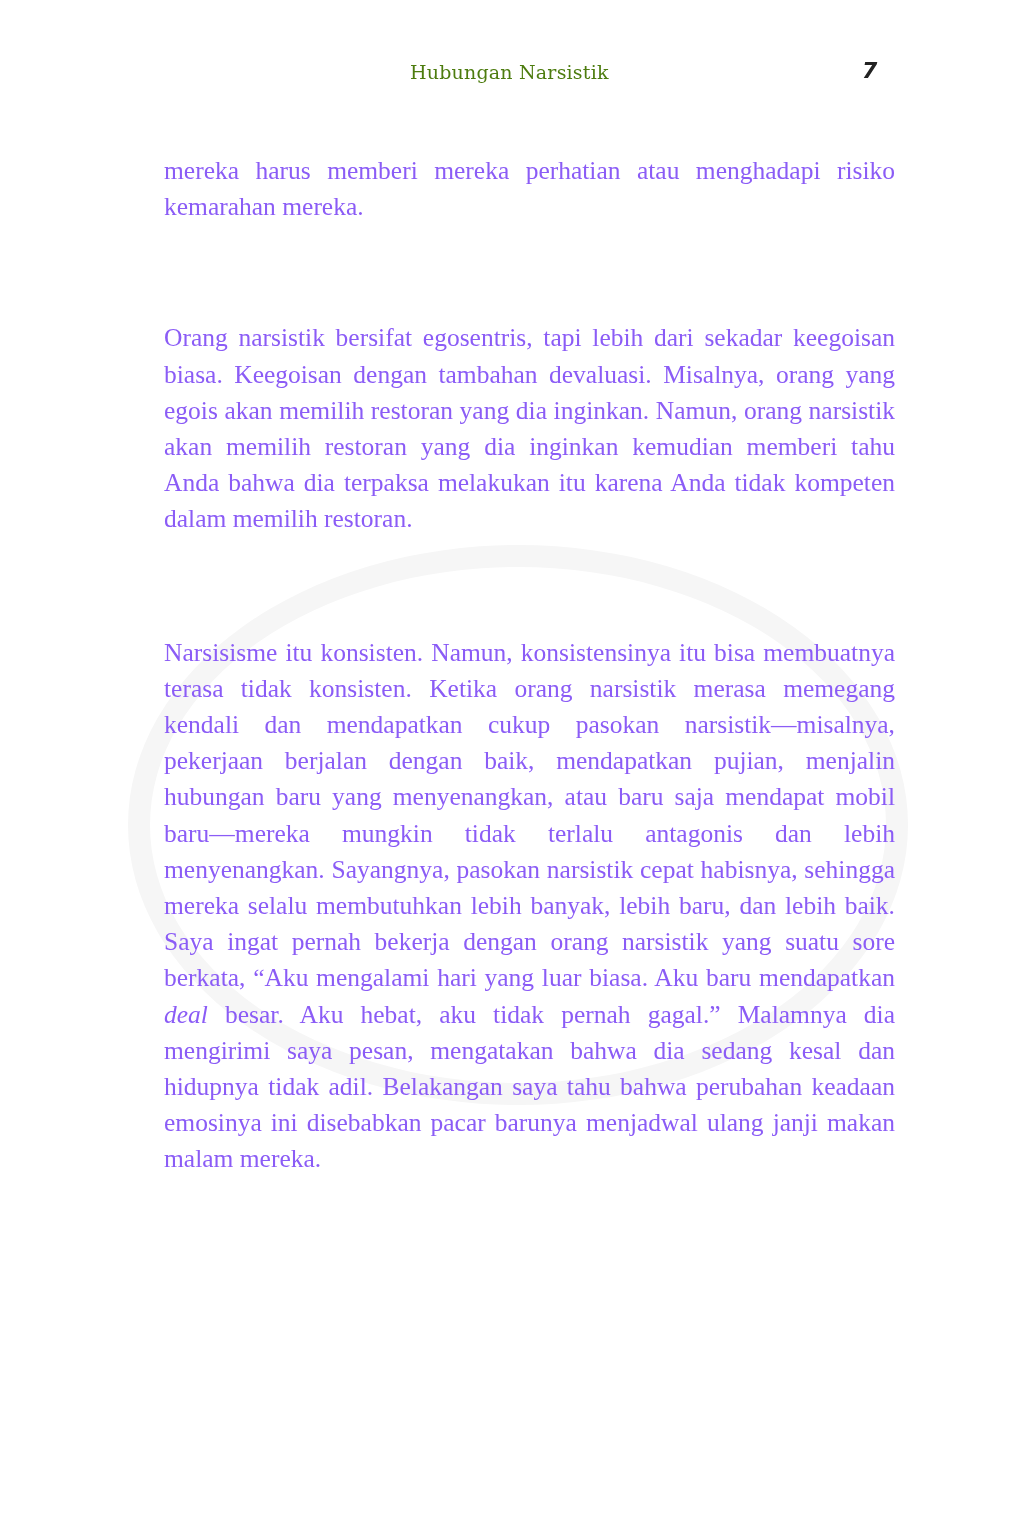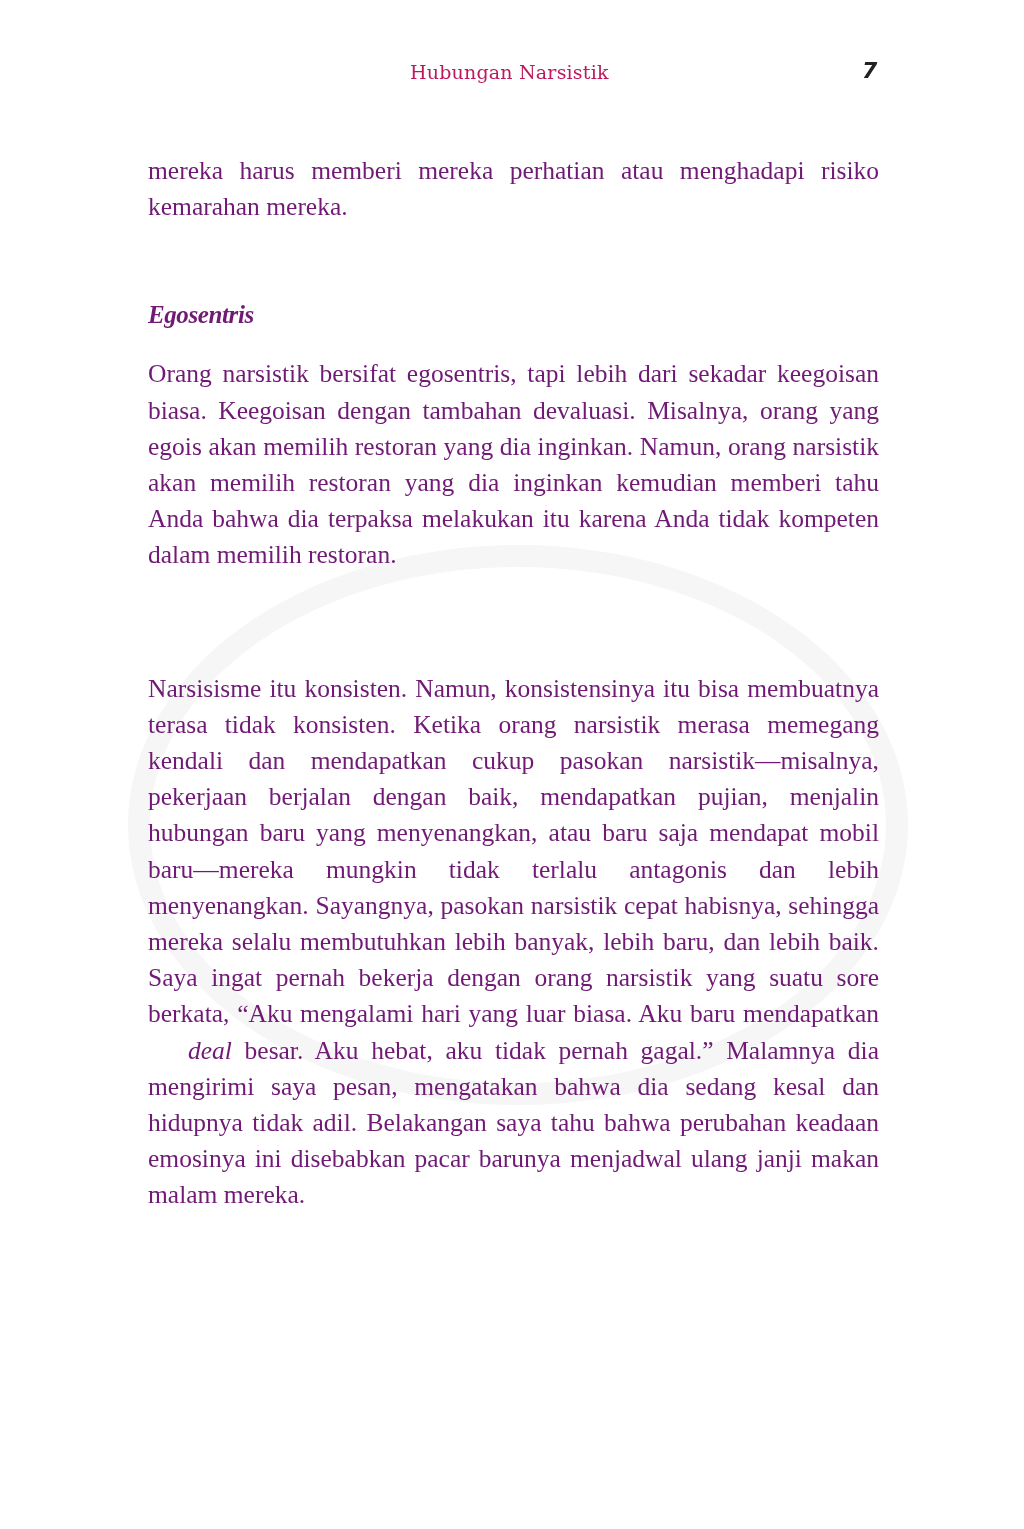--- a/index.html
+++ b/index.html
@@ -33,42 +33,42 @@
       height: 34px;
       font-family: "DejaVu Serif", serif;
       font-size: 19px;
       z-index: 1;
     }
     .running-title {
       position: absolute;
       left: 410px;
       top: 3px;
       letter-spacing: 0.2px;
-      color: #be185d;
+      color: #4d7c0f;
     }
     .page-number {
       position: absolute;
       left: 862px;
       top: 0px;
       font-family: "DejaVu Sans", sans-serif;
       font-weight: bold;
       font-style: italic;
       font-size: 22px;
       color: #222;
     }
     .page {
       position: absolute;
-      left: 148px;
+      left: 164px;
       top: 153px;
       width: 731px;
       z-index: 1;
       font-family: "Liberation Serif", serif;
       font-size: 25.5px;
       line-height: 36.2px;
-      color: #701a75;
+      color: #8b5cf6;
     }
     .page p {
       margin: 0;
       text-align: justify;
     }
     .page p.cont {
       margin-bottom: 0;
     }
     .page h3 {
       margin: 0;
@@ -77,38 +77,37 @@
       font-weight: bold;
       font-size: 25px;
       line-height: 36px;
       letter-spacing: -0.4px;
     }
     .gap-before-h1 { height: 72px; }
     .gap-after-h { height: 23px; }
     .gap-before-h2 { height: 74px; }
     .gap-last { height: 25px; }
     .indent { text-indent: 37px; }
-    em.term { font-style: italic; margin-left: 40px; }
+    em.term { font-style: italic; }
   </style>
 </head>
 <body>
 
 <div class="watermark"></div>
 
 <header class="running-head">
   <span class="running-title">Hubungan Narsistik</span>
   <span class="page-number">7</span>
 </header>
 
 <main class="page">
   <p class="cont">mereka harus memberi mereka perhatian atau menghadapi risiko kemarahan mereka.</p>
 
   <div class="gap-before-h1"></div>
 
-  <h3>Egosentris</h3>
   <div class="gap-after-h"></div>
   <p>Orang narsistik bersifat egosentris, tapi lebih dari sekadar keegoisan biasa. Keegoisan dengan tambahan devaluasi. Misalnya, orang yang egois akan memilih restoran yang dia inginkan. Namun, orang narsistik akan memilih restoran yang dia inginkan kemudian memberi tahu Anda bahwa dia terpaksa melakukan itu karena Anda tidak kompeten dalam memilih restoran.</p>
 
   <div class="gap-before-h2"></div>
 
   <div class="gap-after-h"></div>
   <p><span>Narsisisme itu konsisten. Namun, konsistensinya itu bisa membuatnya terasa tidak konsisten. Ketika orang narsistik merasa memegang kendali dan mendapatkan cukup pasokan narsistik—misalnya, pekerjaan berjalan dengan baik, mendapatkan pujian, menjalin hubungan baru yang menyenangkan, atau baru saja mendapat mobil baru—mereka mungkin tidak terlalu antagonis dan lebih menyenangkan. Sayangnya, pasokan narsistik cepat habisnya, sehingga mereka selalu membutuhkan lebih banyak, lebih baru, dan lebih baik. Saya ingat pernah bekerja dengan orang narsistik yang suatu sore berkata, “Aku mengalami hari yang luar biasa. Aku baru mendapatkan </span><em class="term">deal</em><span> besar. Aku hebat, aku tidak pernah gagal.” Malamnya dia mengirimi saya pesan, mengatakan bahwa dia sedang kesal dan hidupnya tidak adil. Belakangan saya tahu bahwa perubahan keadaan emosinya ini disebabkan pacar barunya menjadwal ulang janji makan malam mereka.</span></p>
 
   <div class="gap-last"></div>
 </main>

